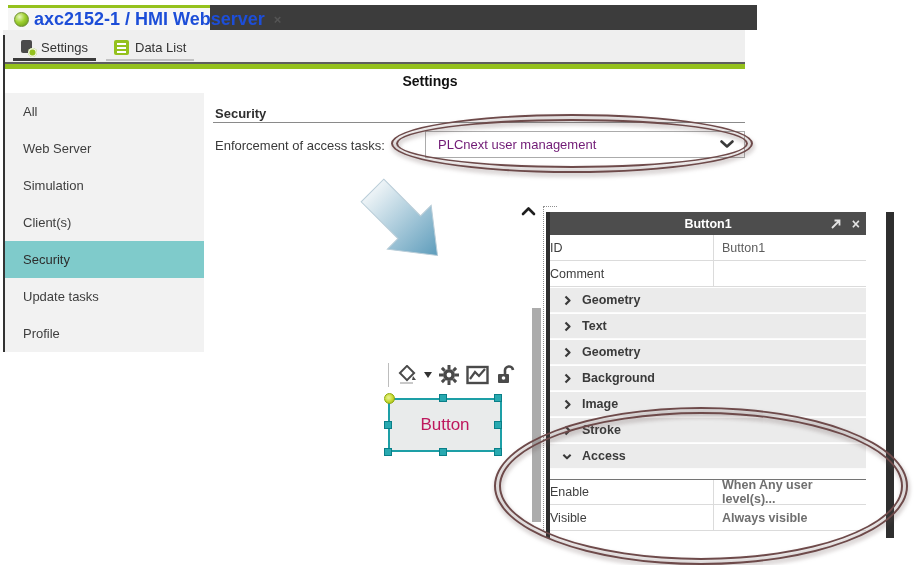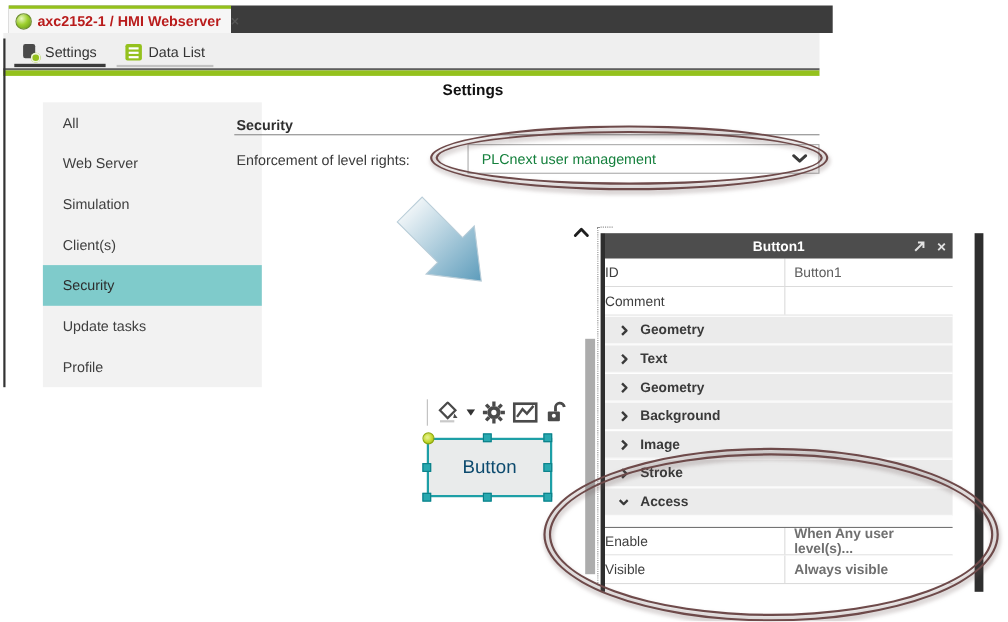--- a/index.html
+++ b/index.html
@@ -4,21 +4,21 @@
 <style>
   * { margin:0; padding:0; box-sizing:border-box; }
   html,body { background:#fff; }
   body { font-family:"Liberation Sans","DejaVu Sans",sans-serif; color:#3e3e3e; }
   #stage { position:relative; width:916px; height:565px; background:#fff; overflow:hidden; }
 
   
   .tabbar-dark { position:absolute; left:8px; top:5px; width:749px; height:25px; background:#3c3c3c; }
   .doc-tab { position:absolute; left:0; top:0; width:202px; height:25px; background:#f6f6f6;
              border-top:3px solid #94c11d; display:flex; align-items:center; padding:0 6px; gap:5px; }
-  .doc-tab-title { font-size:13px; font-weight:bold; color:#b91c1c; white-space:nowrap; }
+  .doc-tab-title { font-size:18px; font-weight:bold; color:#1d4ed8; white-space:nowrap; }
   .doc-tab-close { font-size:13px; color:#555; font-weight:bold; margin-left:4px; cursor:default; }
   .globe { width:15px; height:15px; border-radius:50%;
            background:radial-gradient(circle at 35% 30%, #e8f7c0 0%, #9ed02f 45%, #5f9114 100%);
            border:1px solid #6f8f33; flex:0 0 auto; }
 
   
   .subtab-strip { position:absolute; left:3px; top:30px; width:742px; height:32px; background:#efefef; }
   .strip-darkline { position:absolute; left:3px; top:62px; width:742px; height:2px; background:#5e5e5e; }
   .strip-greenline { position:absolute; left:3px; top:64px; width:742px; height:5px; background:#94c11d; }
   .left-darkline { position:absolute; left:3px; top:35px; width:2px; height:317px; background:#333; }
@@ -32,48 +32,48 @@
                          background:#94c11d; box-shadow:0 0 0 1.5px #eef3dd inset; }
   .icon-list { width:15px; height:15px; background:#94c11d; border-radius:2px; position:relative; }
   .icon-list i { position:absolute; left:3px; height:1.5px; width:9px; background:#fff; }
   .icon-list i:nth-child(1){ top:3px; } .icon-list i:nth-child(2){ top:7px; } .icon-list i:nth-child(3){ top:11px; }
 
   
   .page-title { position:absolute; left:0; top:73px; width:860px; text-align:center;
                 font-size:14px; font-weight:bold; color:#111; }
 
   
-  .sidebar { position:absolute; left:5px; top:93px; width:199px; height:259px; background:#f2f2f2;margin-left:34px; }
+  .sidebar { position:absolute; left:5px; top:93px; width:199px; height:259px; background:#f2f2f2; }
   .side-item { height:37px; display:flex; align-items:center; padding-left:18px; font-size:13px; color:#3e3e3e; cursor:default; }
   .side-item.selected { background:#7fcbcb; color:#2d2d2d; }
 
   
   .sec-title { position:absolute; left:215px; top:106px; font-size:13px; font-weight:bold; color:#2f2f2f; }
   .sec-underline { position:absolute; left:213px; top:122px; width:532px; height:1px; background:#8a8a8a; }
   .sec-label { position:absolute; left:215px; top:138px; font-size:13px; color:#3a3a3a; }
   .dropdown { position:absolute; left:425px; top:131px; width:320px; height:27px; background:#fff;
               border:1px solid #ababab; display:flex; align-items:center; padding:0 10px 0 12px; }
-  .dropdown-value { font-size:13px; color:#15803d; flex:1; }
+  .dropdown-value { font-size:13px; color:#701a75; flex:1; }
 
   
   .ellipse, .ellipse-inner { border-radius:50%; pointer-events:none; }
   .ellipse { position:absolute; border:2px solid #6e4a4a;
              filter:drop-shadow(1px 3px 2px rgba(100,80,80,.55)); }
   .ellipse-inner { position:absolute; left:3px; top:3px; right:3px; bottom:3px; border:2px solid #6e4a4a; }
   .ellipse1 { left:391px; top:114px; width:362px; height:59px; }
   .ellipse2 { left:494px; top:407px; width:414px; height:158px; }
   .callout-arrow { position:absolute; left:348px; top:166px; pointer-events:none; }
 
   
   .mini-toolbar { position:absolute; left:388px; top:361px; height:28px; display:flex; align-items:center; gap:6px; }
   .tb-sep { width:1px; height:24px; background:#bdbdbd; margin-right:3px; }
   .selection { position:absolute; left:388px; top:398px; width:114px; height:54px; border:2px solid #1d9fa6; background:#e9ebeb; }
   .widget-button-label { position:absolute; left:0; top:0; width:100%; height:100%;
                          display:flex; align-items:center; justify-content:center;
-                         font-size:17px; color:#0c4a6e; }
+                         font-size:17px; color:#be185d; }
   .handle { position:absolute; width:8px; height:8px; background:#28a9b0; border:1px solid #0a7f88; }
   .handle-origin { position:absolute; width:11px; height:11px; border-radius:50%;
                    background:radial-gradient(circle at 40% 40%, #e4ef86 10%, #c4d92f 55%, #95ad11 100%);
                    border:1px solid #8fa90d; }
 
   
   .panel { position:absolute; left:550px; top:212px; width:316px; background:#fff; font-size:12.5px; }
   .panel-header { height:23px; background:#4d4d4d; color:#fff; display:flex; align-items:center; justify-content:center;
                   font-weight:bold; font-size:12.5px; position:relative; }
   .panel-header .hicons { position:absolute; right:6px; top:0; height:23px; display:flex; align-items:center; gap:10px; color:#e3e3e3; }
@@ -135,21 +135,21 @@
     <div class="side-item">Web Server</div>
     <div class="side-item">Simulation</div>
     <div class="side-item">Client(s)</div>
     <div class="side-item selected">Security</div>
     <div class="side-item">Update tasks</div>
     <div class="side-item">Profile</div>
   </div>
 
   <div class="sec-title">Security</div>
   <div class="sec-underline"></div>
-  <div class="sec-label">Enforcement of level rights:</div>
+  <div class="sec-label">Enforcement of access tasks:</div>
   <div class="dropdown">
     <span class="dropdown-value">PLCnext user management</span>
     <svg width="14" height="9" viewBox="0 0 14 9">
       <path d="M1.5 1.5 L7 6.5 L12.5 1.5" fill="none" stroke="#3a3a3a" stroke-width="2.6" stroke-linecap="round" stroke-linejoin="round"></path>
     </svg>
   </div>
 
   <svg class="callout-arrow" width="114" height="114" viewBox="0 0 114 114">
     <defs>
       <linearGradient id="arrowGrad" x1="0" y1="0" x2="1" y2="0">

